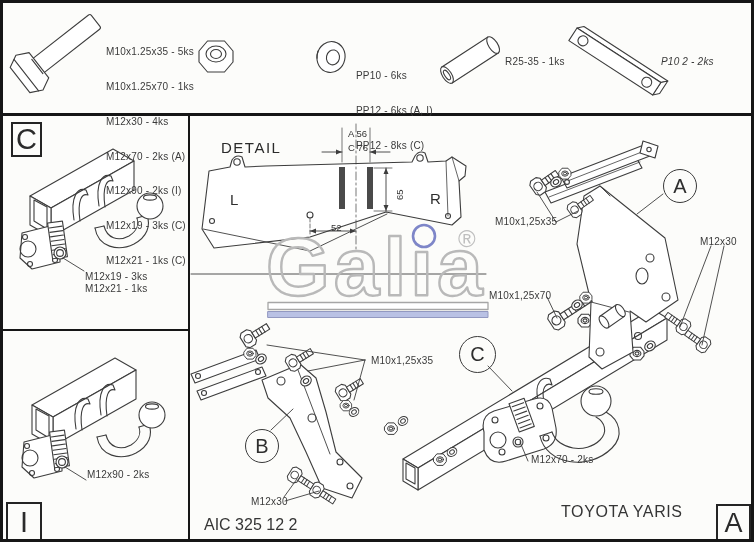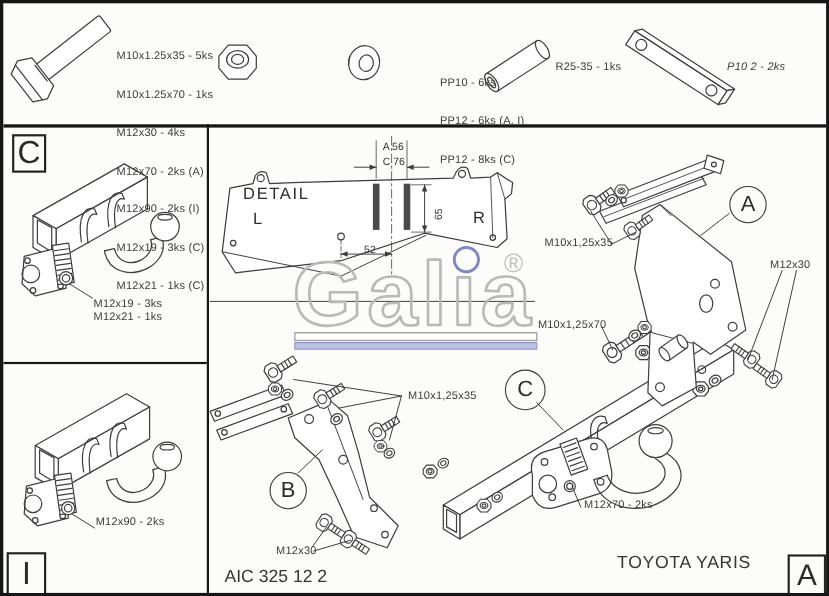--- a/index.html
+++ b/index.html
@@ -6,21 +6,21 @@
   .sheet{
     position:relative;width:754px;height:542px;box-sizing:border-box;
     background:#fcfcfa;border:3px solid #161616;overflow:hidden;
     font-family:"Liberation Sans",sans-serif;color:#3a3a3a;
   }
   .art{position:absolute;left:0;top:0;}
   .rule{position:absolute;background:#161616;}
   .lbl{position:absolute;font-size:10px;line-height:11.6px;white-space:pre;color:#3a3a3a;letter-spacing:.2px;}
   .dim{position:absolute;font-size:9.5px;color:#333;white-space:pre;}
   .mark{position:absolute;font-size:15px;color:#2e2e2e;}
-  .detail-title{position:absolute;font-size:15px;letter-spacing:1.5px;color:#2b2b2b;margin-top:29px;}
+  .detail-title{position:absolute;font-size:15px;letter-spacing:1.5px;color:#2b2b2b;}
   .letterbox{
     position:absolute;border:2px solid #242424;background:#fcfcfa;
     display:flex;align-items:center;justify-content:center;
     font-size:29px;color:#2b2b2b;box-sizing:border-box;
   }
   .balloon{
     position:absolute;border:1.6px solid #3a3a3a;border-radius:50%;
     display:flex;align-items:center;justify-content:center;
     font-size:20px;color:#2e2e2e;box-sizing:border-box;background:transparent;
   }
@@ -268,21 +268,21 @@
 
   <div class="lbl" style="left:103px;top:20px;">
     <div>M10x1.25x35 - 5ks</div>
     <div>M10x1.25x70 - 1ks</div>
     <div>M12x30 - 4ks</div>
     <div>M12x70 - 2ks (A)</div>
     <div>M12x90 - 2ks (I)</div>
     <div>M12x19 - 3ks (C)</div>
     <div>M12x21 - 1ks (C)</div>
   </div>
-  <div class="lbl" style="left:353px;top:44px;margin-left:44px;">
+  <div class="lbl" style="left:353px;top:44px;">
     <div>PP10 - 6ks</div>
     <div>PP12 - 6ks (A, I)</div>
     <div>PP12 - 8ks (C)</div>
   </div>
   <div class="lbl" style="left:502px;top:53px;">R25-35 - 1ks</div>
   <div class="lbl" style="left:658px;top:53px;font-style:italic;">P10 2 - 2ks</div>
 
   <div class="letterbox" style="left:8px;top:119px;width:31px;height:35px;">C</div>
   <div class="lbl" style="left:82px;top:268px;">M12x19 - 3ks</div>
   <div class="lbl" style="left:82px;top:280px;">M12x21 - 1ks</div>

